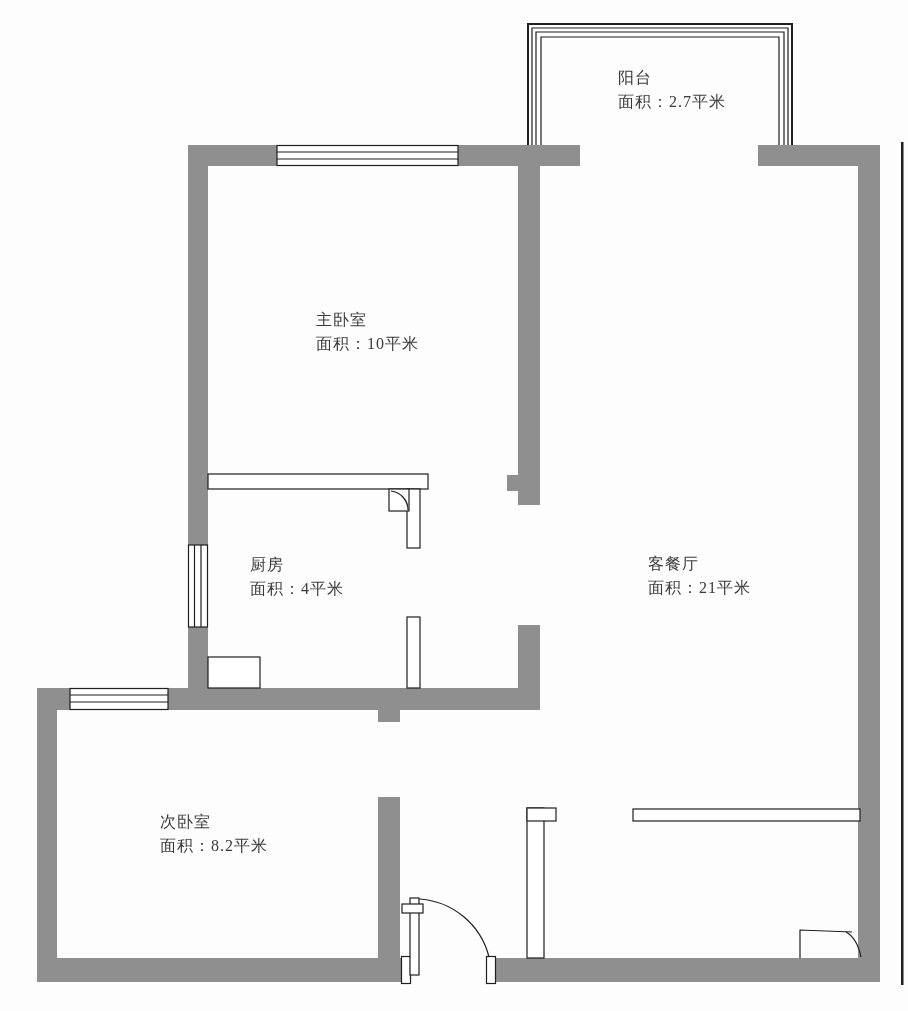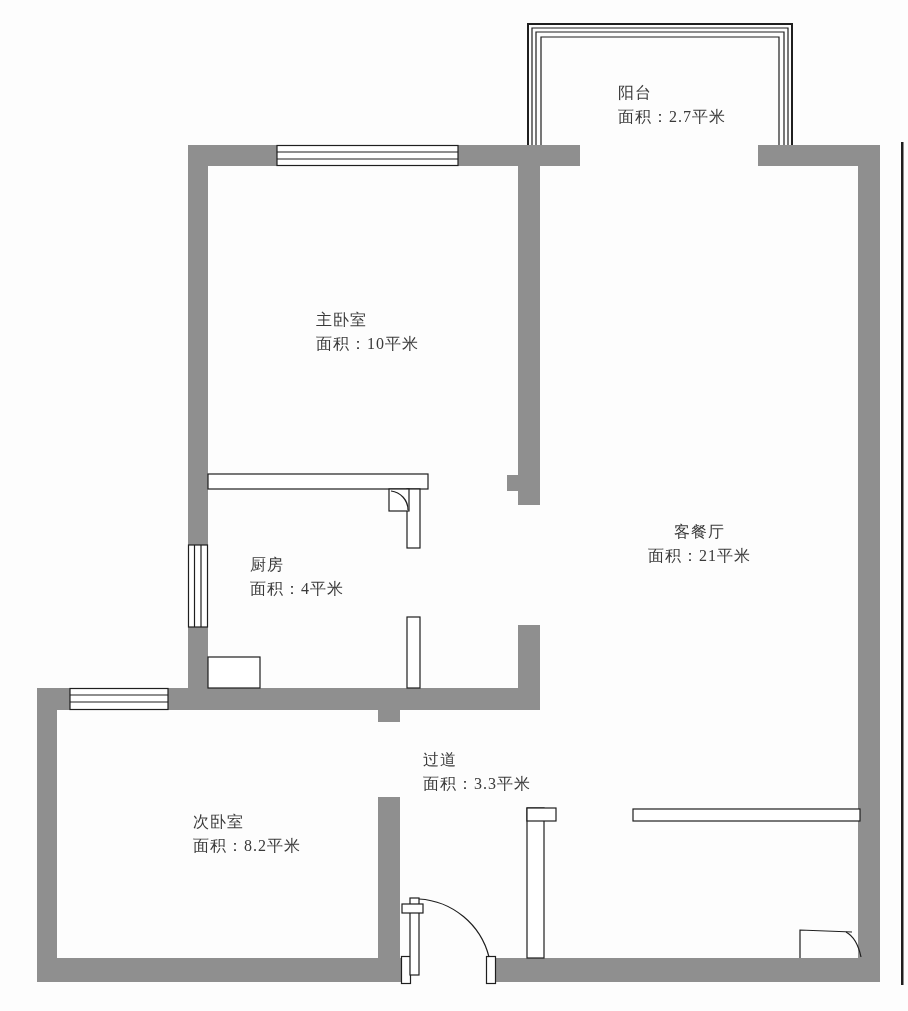--- a/index.html
+++ b/index.html
@@ -122,44 +122,40 @@
     </g>
 
     <g>
       <path class="ln" d="M 800 958 L 800 930 L 852 932"></path>
       <path class="ln" d="M 846 932 Q 857 938 861 957"></path>
     </g>
 
     <rect x="901" y="142" width="2.5" height="843" fill="#1f1f1f"></rect>
   </svg>
 
-  <div class="room-label" style="left:618px;top:66px;margin-top:15px;">
+  <div class="room-label" style="left:618px;top:66px;">
     <div class="room-name">阳台</div>
     <div class="room-area">面积：2.7平米</div>
   </div>
 
   <div class="room-label" style="left:316px;top:308px;">
     <div class="room-name">主卧室</div>
     <div class="room-area">面积：10平米</div>
   </div>
 
-  <div class="room-label" style="left:648px;top:520px;text-align:center;">
+  <div class="room-label" style="left:648px;top:552px;">
     <div class="room-name">客餐厅</div>
     <div class="room-area">面积：21平米</div>
   </div>
 
   <div class="room-label" style="left:250px;top:553px;">
     <div class="room-name">厨房</div>
     <div class="room-area">面积：4平米</div>
   </div>
 
-  <div class="room-label" style="left:423px;top:748px;">
-    <div class="room-name">过道</div>
-    <div class="room-area">面积：3.3平米</div>
-  </div>
 
-  <div class="room-label" style="left:193px;top:810px;">
+  <div class="room-label" style="left:160px;top:810px;">
     <div class="room-name">次卧室</div>
     <div class="room-area">面积：8.2平米</div>
   </div>
 
 
 </div>
 
 </body></html>

